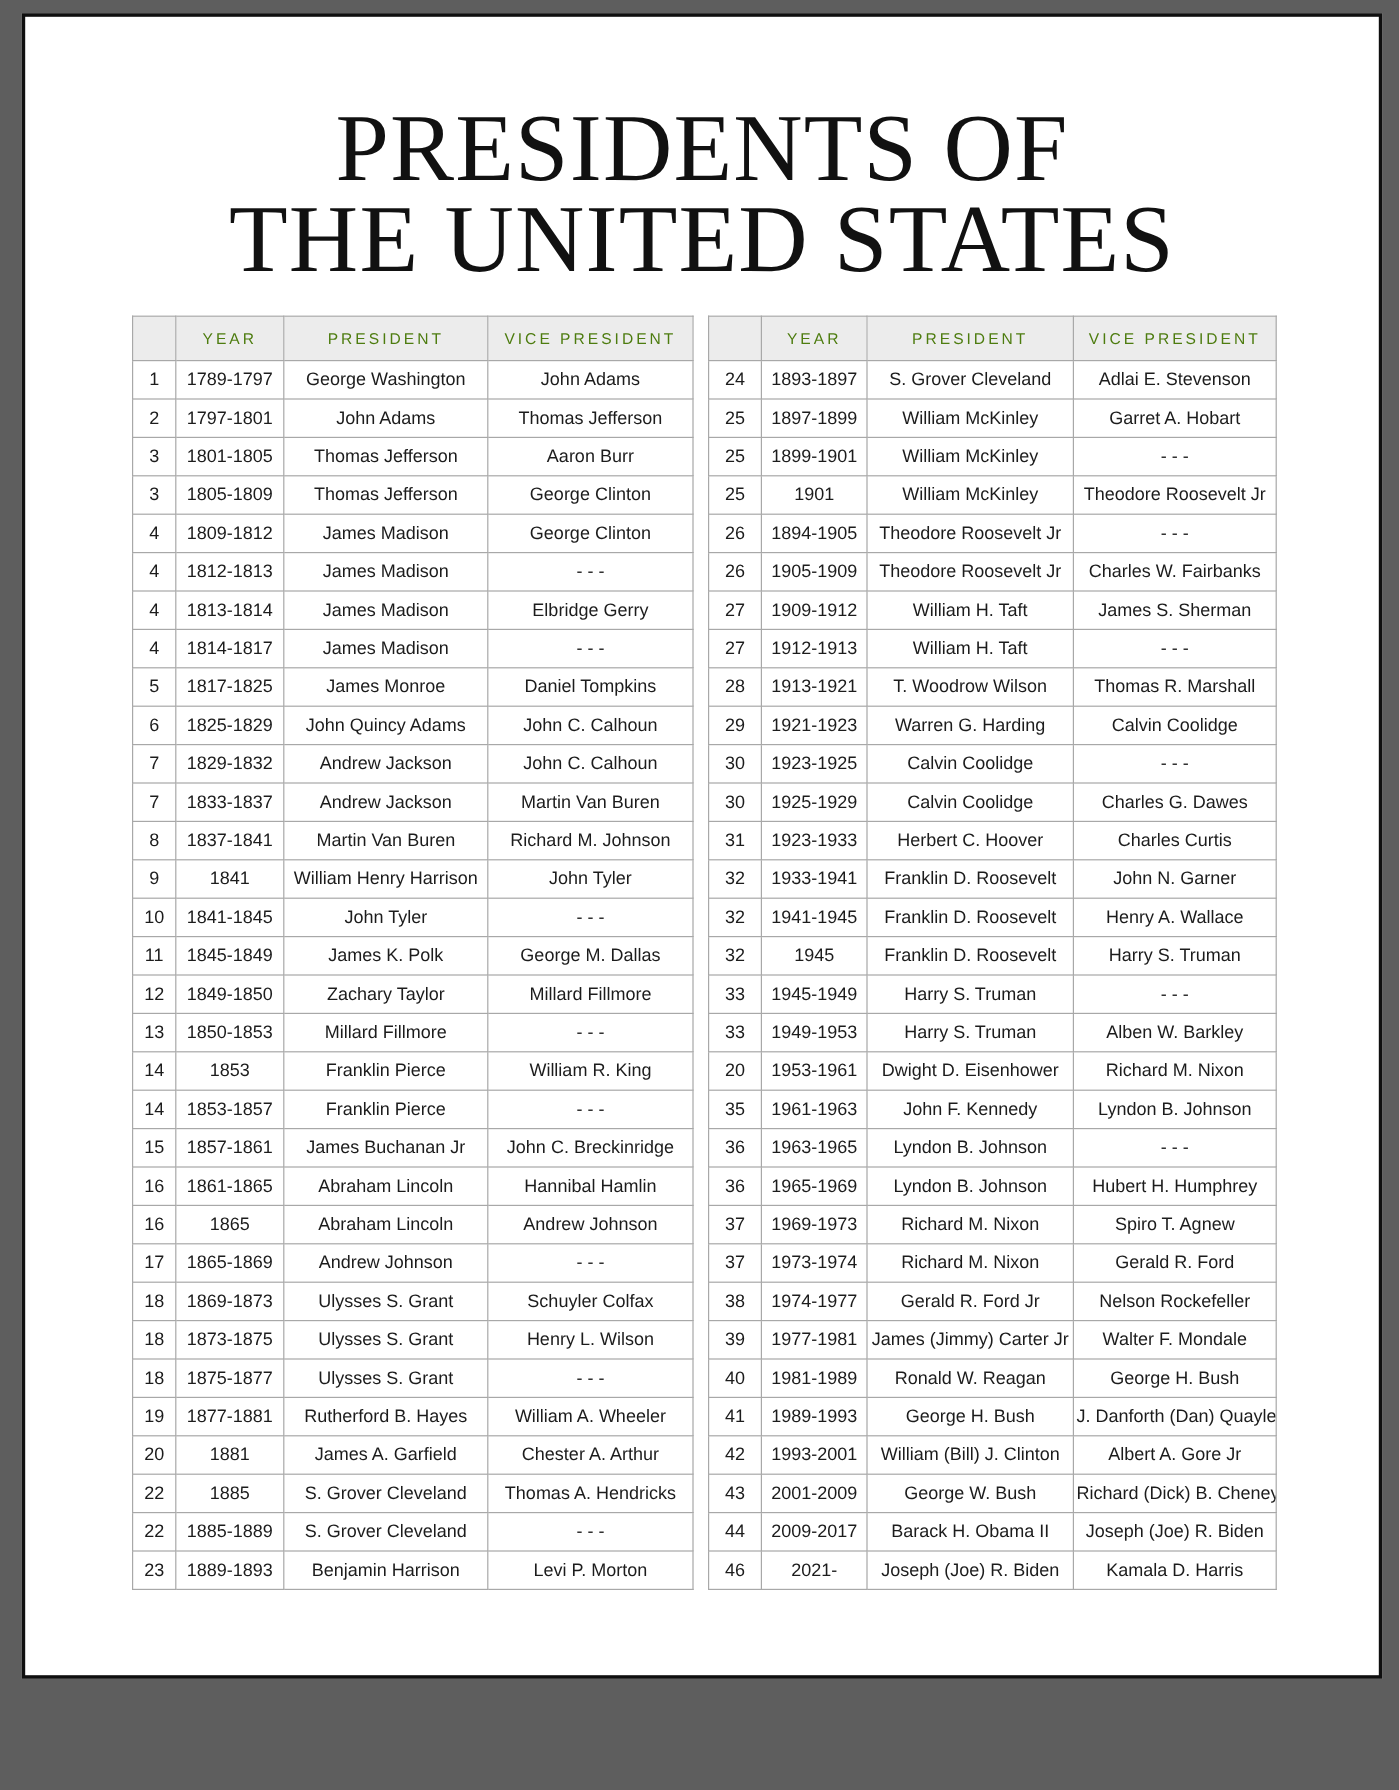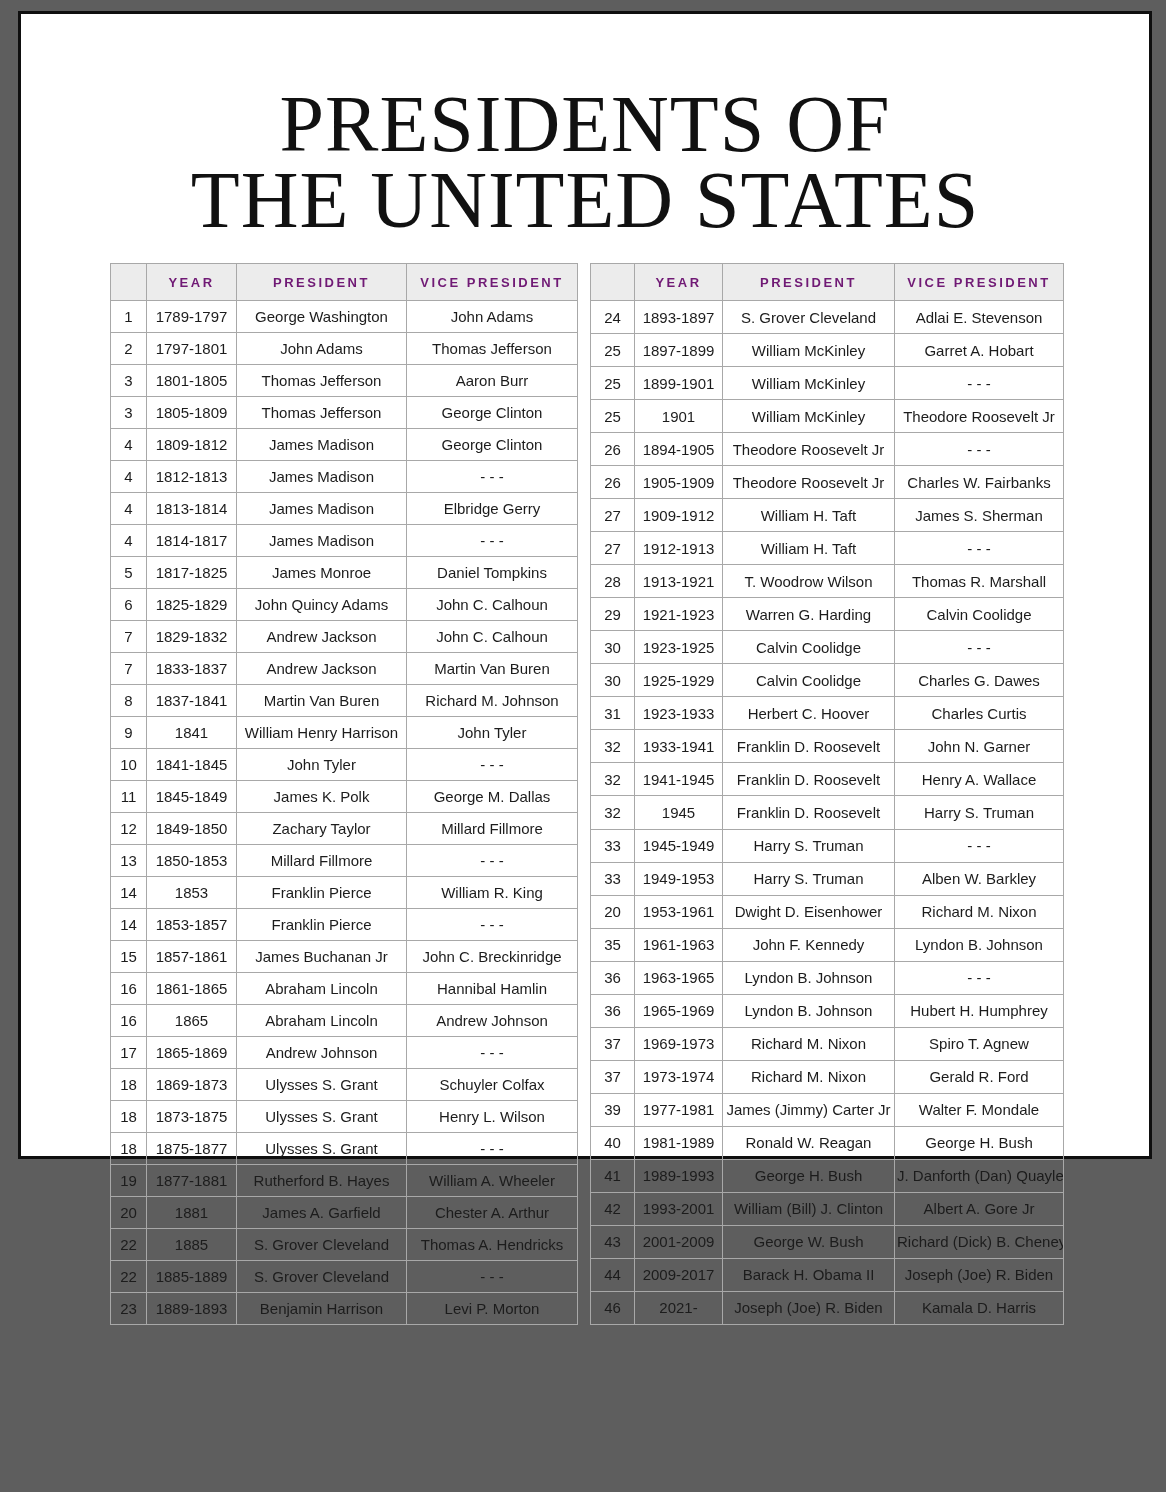--- a/index.html
+++ b/index.html
@@ -18,21 +18,21 @@
     background: var(--canvas-background);
     font-family: "Liberation Sans", sans-serif;
     position: relative;
     overflow: hidden;
   }
   .page {
     position: absolute;
     left: 18px;
     top: 11px;
     width: 1134px;
-    height: 1148px;
+    height: 1388px;
     background: var(--page-background);
     border: 3px solid var(--page-border);
   }
   .title {
     margin: 0;
     padding-top: 72px;
     text-align: center;
     font-family: "Liberation Serif", serif;
     font-weight: 400;
     font-size: 80px;
@@ -57,24 +57,24 @@
     border: 1px solid var(--grid-line);
     text-align: center;
     vertical-align: middle;
     padding: 0 2px;
     overflow: hidden;
     white-space: nowrap;
   }
   th {
     background: var(--header-fill);
     height: 37px;
-    font-weight: bold;
+    font-weight: normal;
     font-size: 13px;
     letter-spacing: 2.5px;
-    color: #701a75;
+    color: #4d7c0f;
   }
   td { height: 32px; }
 </style>
 </head>
 <body>
 
 <div class="page">
   <h1 class="title">
     <span>PRESIDENTS OF</span><br>
     <span>THE UNITED STATES</span>
@@ -445,20 +445,26 @@
             <td>Richard M. Nixon</td>
             <td>Spiro T. Agnew</td>
           </tr>
           <tr>
             <td>37</td>
             <td>1973-1974</td>
             <td>Richard M. Nixon</td>
             <td>Gerald R. Ford</td>
           </tr>
           <tr>
+            <td>38</td>
+            <td>1974-1977</td>
+            <td>Gerald R. Ford Jr</td>
+            <td>Nelson Rockefeller</td>
+          </tr>
+          <tr>
             <td>39</td>
             <td>1977-1981</td>
             <td>James (Jimmy) Carter Jr</td>
             <td>Walter F. Mondale</td>
           </tr>
           <tr>
             <td>40</td>
             <td>1981-1989</td>
             <td>Ronald W. Reagan</td>
             <td>George H. Bush</td>

